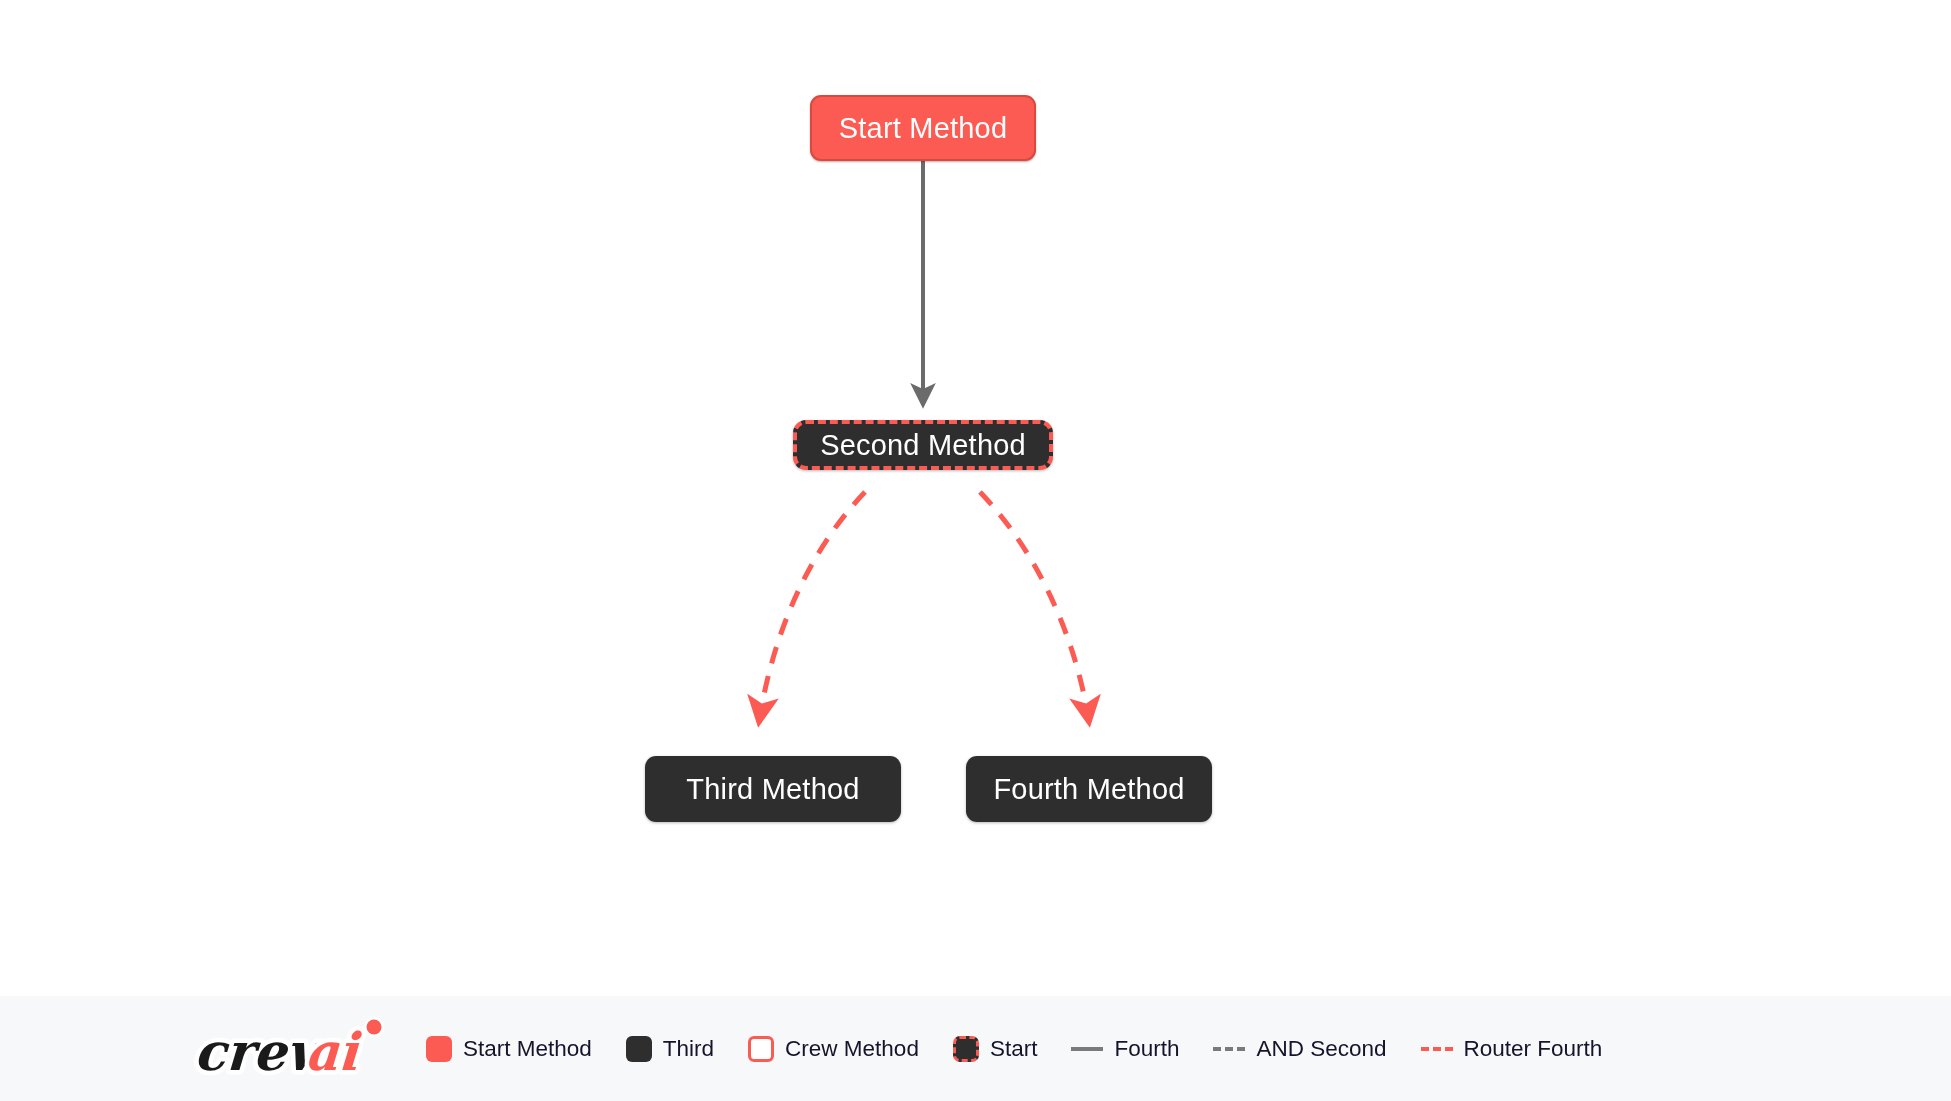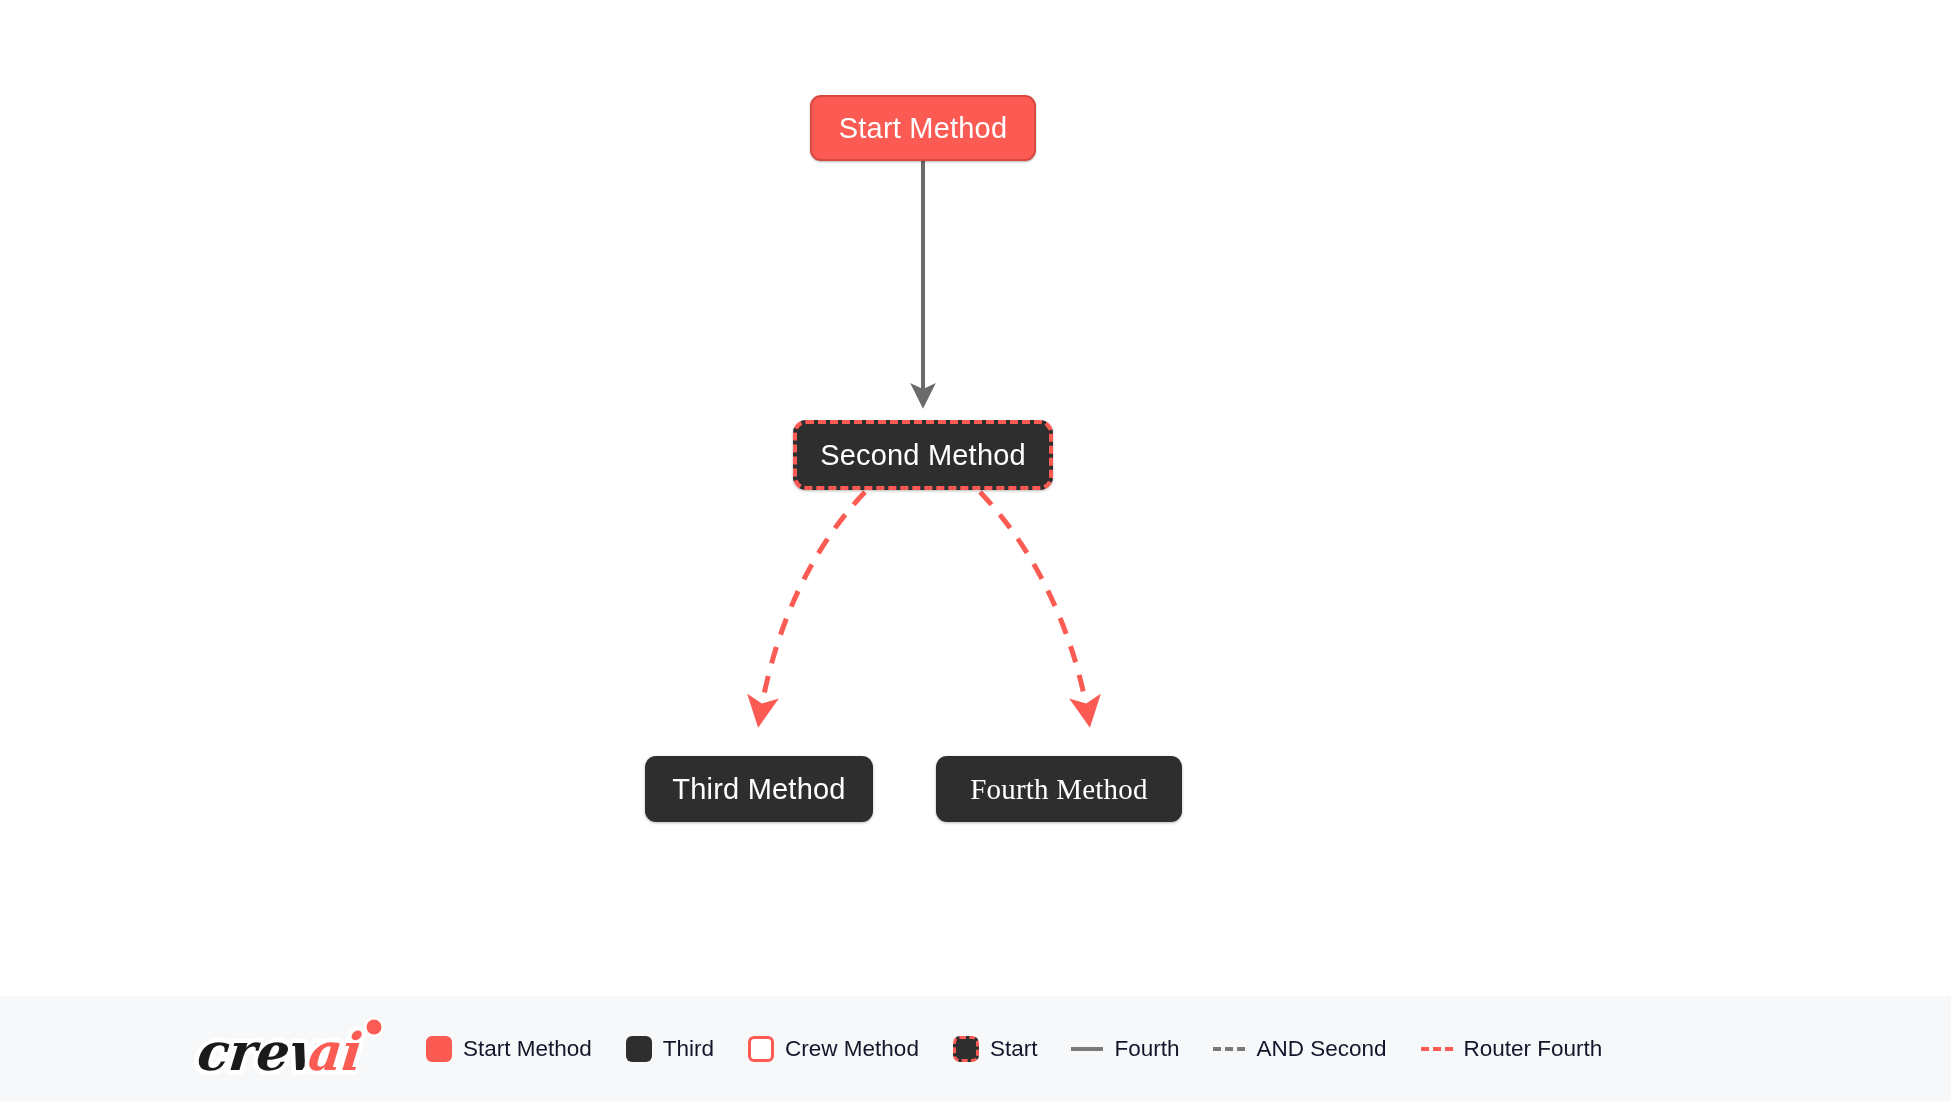--- a/index.html
+++ b/index.html
@@ -57,23 +57,23 @@
     box-shadow: 0 1px 3px rgba(0,0,0,0.28);
   }
   .node-router {
     background: #2e2e2e;
     border: 4px dashed #fb5b52;
     border-radius: 13px;
     box-shadow: 0 1px 3px rgba(0,0,0,0.28);
   }
 
   #node-start  { left: 810px;  top: 95px;  width: 226px; height: 66px; }
-  #node-second { left: 793px;  top: 420px; width: 260px; height: 70px; justify-content: center; }
-  #node-third  { left: 645px;  top: 756px; width: 228px; height: 66px; }
-  #node-fourth { left: 936px;  top: 756px; width: 246px; height: 66px; font-family: Liberation Serif, serif; }
+  #node-second { left: 793px;  top: 420px; width: 260px; height: 50px; justify-content: center; }
+  #node-third  { left: 645px;  top: 756px; width: 256px; height: 66px; }
+  #node-fourth { left: 966px;  top: 756px; width: 246px; height: 66px; }
 
   
   #legend-bar {
     position: absolute;
     left: 0;
     top: 996px;
     width: 1951px;
     height: 105px;
     background: #f7f8fa;
     display: flex;

